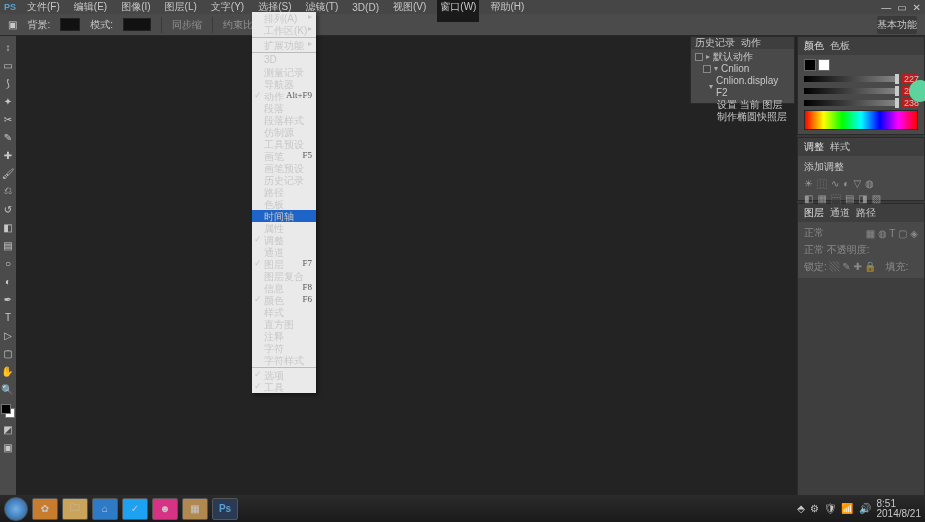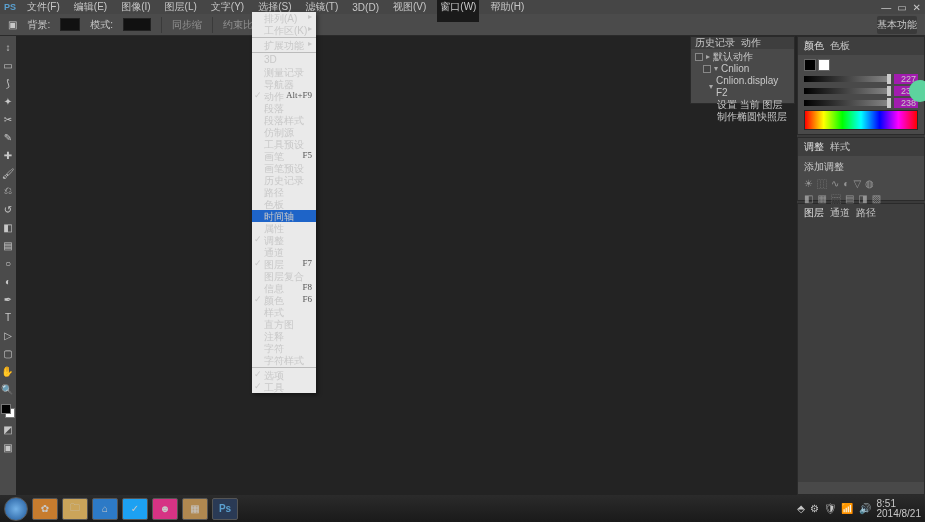--- a/index.html
+++ b/index.html
@@ -34,21 +34,21 @@
   .actions-area { position: absolute; top: 36px; right: 130px; width: 105px; height: 68px; background: #494949; border: 1px solid #2a2a2a; }
   .actions-area .hdr { height: 12px; background: #3e3e3e; display: flex; align-items: center; gap: 6px; padding: 0 4px; font-size: 9px; }
   .actions-area .body { padding: 2px 4px; font-size: 9px; line-height: 12px; }
   .actions-area .row { display:flex; align-items:center; gap:3px;}
   .chk{ width:8px;height:8px;border:1px solid #888;background:#444;display:inline-block;}
   .tri{ color:#aaa; font-size:8px;}
 
   .color-panel .sliders .sl { display: flex; align-items: center; gap: 4px; margin-bottom: 2px; }
   .color-panel .sliders .bar { flex: 1; height: 6px; background: linear-gradient(90deg,#000,#888); position: relative; }
   .color-panel .sliders .bar::after { content:""; position:absolute; right: -1px; top:-2px; width:4px;height:10px;background:#ccc; }
-  .color-panel .val { width: 24px; background: #a21caf; text-align: right; padding: 0 2px; font-size: 9px; }
+  .color-panel .val { width: 16px; background: #b91c1c; text-align: right; padding: 0 2px; font-size: 9px; }
   .spectrum { height: 20px; background: linear-gradient(90deg,#f00,#ff0,#0f0,#0ff,#00f,#f0f,#f00); border: 1px solid #2a2a2a; }
   .swatches-sm { display:flex; gap:2px; margin-bottom:3px;}
   .swatches-sm div{width:12px;height:12px;border:1px solid #666;}
 
   .dropdown { position: absolute; top: 12px; left: 252px; width: 64px; background: #eaeaea; box-shadow: 2px 2px 4px rgba(0,0,0,.4); z-index: 100; }
   .dropdown .mi { height: 12px; padding: 0 4px 0 12px; display: flex; align-items: flex-start; font-size: 10px; color: #222; cursor: pointer; position: relative; white-space: nowrap; }
   .dropdown .mi.hl { background: #1e64c8; color: #fff; }
   .dropdown .mi .chkm { position: absolute; left: 2px; font-size: 9px; }
   .dropdown .mi .sc { margin-left: auto; font-size: 9px; color: #555; font-family: Liberation Serif, serif; }
   .dropdown .mi .arw { margin-left: auto; font-size: 8px; }
@@ -183,20 +183,28 @@
         </div>
       </div>
     </div>
 
     <div class="panel" style="flex:1">
       <div class="panel-tabs">
         <span class="tab active">图层</span>
         <span class="tab">通道</span>
         <span class="tab">路径</span>
       </div>
+      <div class="panel-body" style="opacity:.5">
+        <div style="display:flex;gap:4px;align-items:center">
+          <span>正常</span>
+          <span style="margin-left:auto">▦ ◍ T ▢ ◈</span>
+        </div>
+        <div style="margin-top:3px"><span>正常</span> <span>不透明度:</span></div>
+        <div style="margin-top:3px"><span>锁定:</span> ▧ ✎ ✚ 🔒 &nbsp; <span>填充:</span></div>
+      </div>
       <div style="height:260px;background:#3e3e3e"></div>
 
     </div>
   </div>
 </div>
 
 <div class="actions-area">
   <div class="hdr">
     <span class="tab">历史记录</span>
     <span class="tab active">动作</span>

